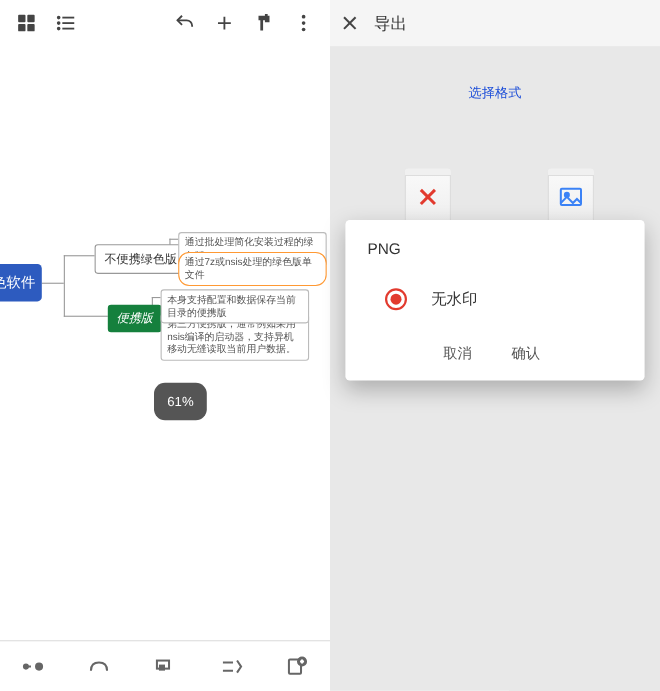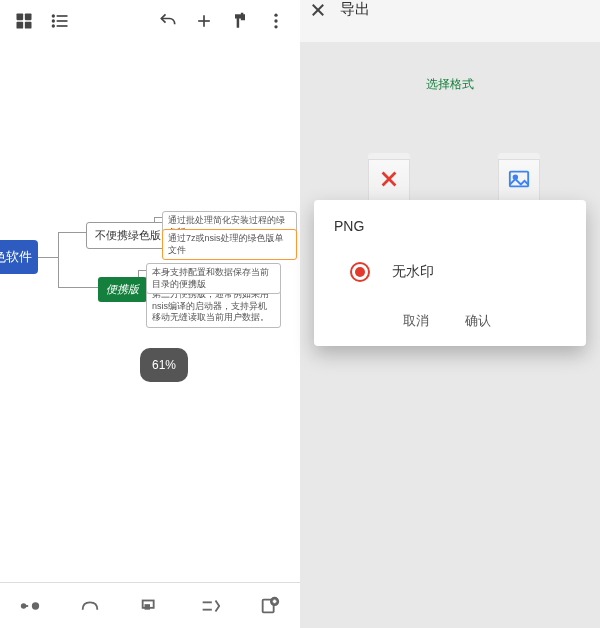--- a/index.html
+++ b/index.html
@@ -17,41 +17,41 @@
     .canvas { position: absolute; top: 42px; left: 0; right: 0; bottom: 46px; overflow: hidden; background: #fff; }
     
     .root-node { position: absolute; left: -20px; top: 198px; width: 58px; height: 34px; background: #2d5bbf; color: #fff; font-size: 13px; display: flex; align-items: center; justify-content: flex-end; padding-right: 6px; border-radius: 4px; }
     
     .branch-node { position: absolute; font-size: 11px; padding: 5px 8px; border-radius: 3px; color: #fff; white-space: nowrap; }
     .b1 { left: 86px; top: 180px; background: #fff; color: #333; border: 1px solid #999; }
     .b2 { left: 98px; top: 235px; background: #15803d; font-style: italic; }
     
     .leaf-node { position: absolute; font-size: 9px; padding: 3px 5px; border: 1px solid #bbb; border-radius: 3px; background: #fff; color: #555; max-width: 135px; line-height: 1.3; }
     .l1 { left: 162px; top: 169px; }
-    .l2 { left: 162px; top: 187px; border-color: #ff9933; }
+    .l2 { left: 162px; top: 187px; border-color: #ff9933; border-radius: 10px; }
     .l3 { left: 146px; top: 221px; }
     .l4 { left: 146px; top: 243px; }
     
     
     .line { position: absolute; background: #999; }
     .vline { width: 1px; }
     .hline { height: 1px; }
     
     .zoom-badge { position: absolute; left: 140px; bottom: 200px; background: #555; color: #fff; font-size: 12px; padding: 10px 12px; border-radius: 10px; }
     
     .bottom-toolbar { position: absolute; bottom: 0; left: 0; right: 0; height: 46px; border-top: 1px solid #ddd; display: flex; align-items: center; justify-content: space-around; background: #fff; }
     .bb-btn { width: 36px; height: 36px; display: flex; align-items: center; justify-content: center; color: #666; }
     .bb-btn svg { width: 22px; height: 22px; }
     
     
-    .export-header { height: 42px; background: #f5f5f5; display: flex; padding: 0 8px; gap: 12px; color: #333; font-size: 15px; }
+    .export-header { height: 42px; background: #f5f5f5; display: flex; align-items: center; padding: 0 8px; gap: 12px; color: #333; font-size: 15px; }
     .close-icon { width: 20px; height: 20px; display: flex; align-items: center; justify-content: center; color: #444; }
     .close-icon svg { width: 18px; height: 18px; }
     
-    .subtitle { text-align: center; font-size: 12px; color: #15803d; margin-top: 34px; }
+    .subtitle { text-align: center; font-size: 12px; color: #1d4ed8; margin-top: 34px; }
     
     .formats { display: flex; justify-content: space-around; margin-top: 60px; padding: 0 20px; }
     .fmt { display: flex; flex-direction: column; align-items: center; gap: 8px; }
     .fmt-icon { width: 42px; height: 52px; background: linear-gradient(#fafafa,#eee); border: 1px solid #ddd; border-radius: 3px; display: flex; align-items: center; justify-content: center; position: relative; }
     .fmt-icon::before { content: ""; position: absolute; left: -1px; right: -1px; top: -1px; height: 6px; background: #f0f0f0; border-bottom: 1px solid #ddd; border-radius: 3px 3px 0 0; }
     .fmt-label { font-size: 10px; color: #777; }
     
     .overlay { position: absolute; top: 200px; left: 14px; right: 14px; background: #fff; border-radius: 4px; box-shadow: 0 8px 20px rgba(0,0,0,0.25); padding: 18px 0 0 0; }
     .overlay-title { font-size: 14px; color: #333; padding: 0 16px 16px 20px; }
     .radio-row { display: flex; align-items: center; gap: 22px; padding: 12px 36px; }

